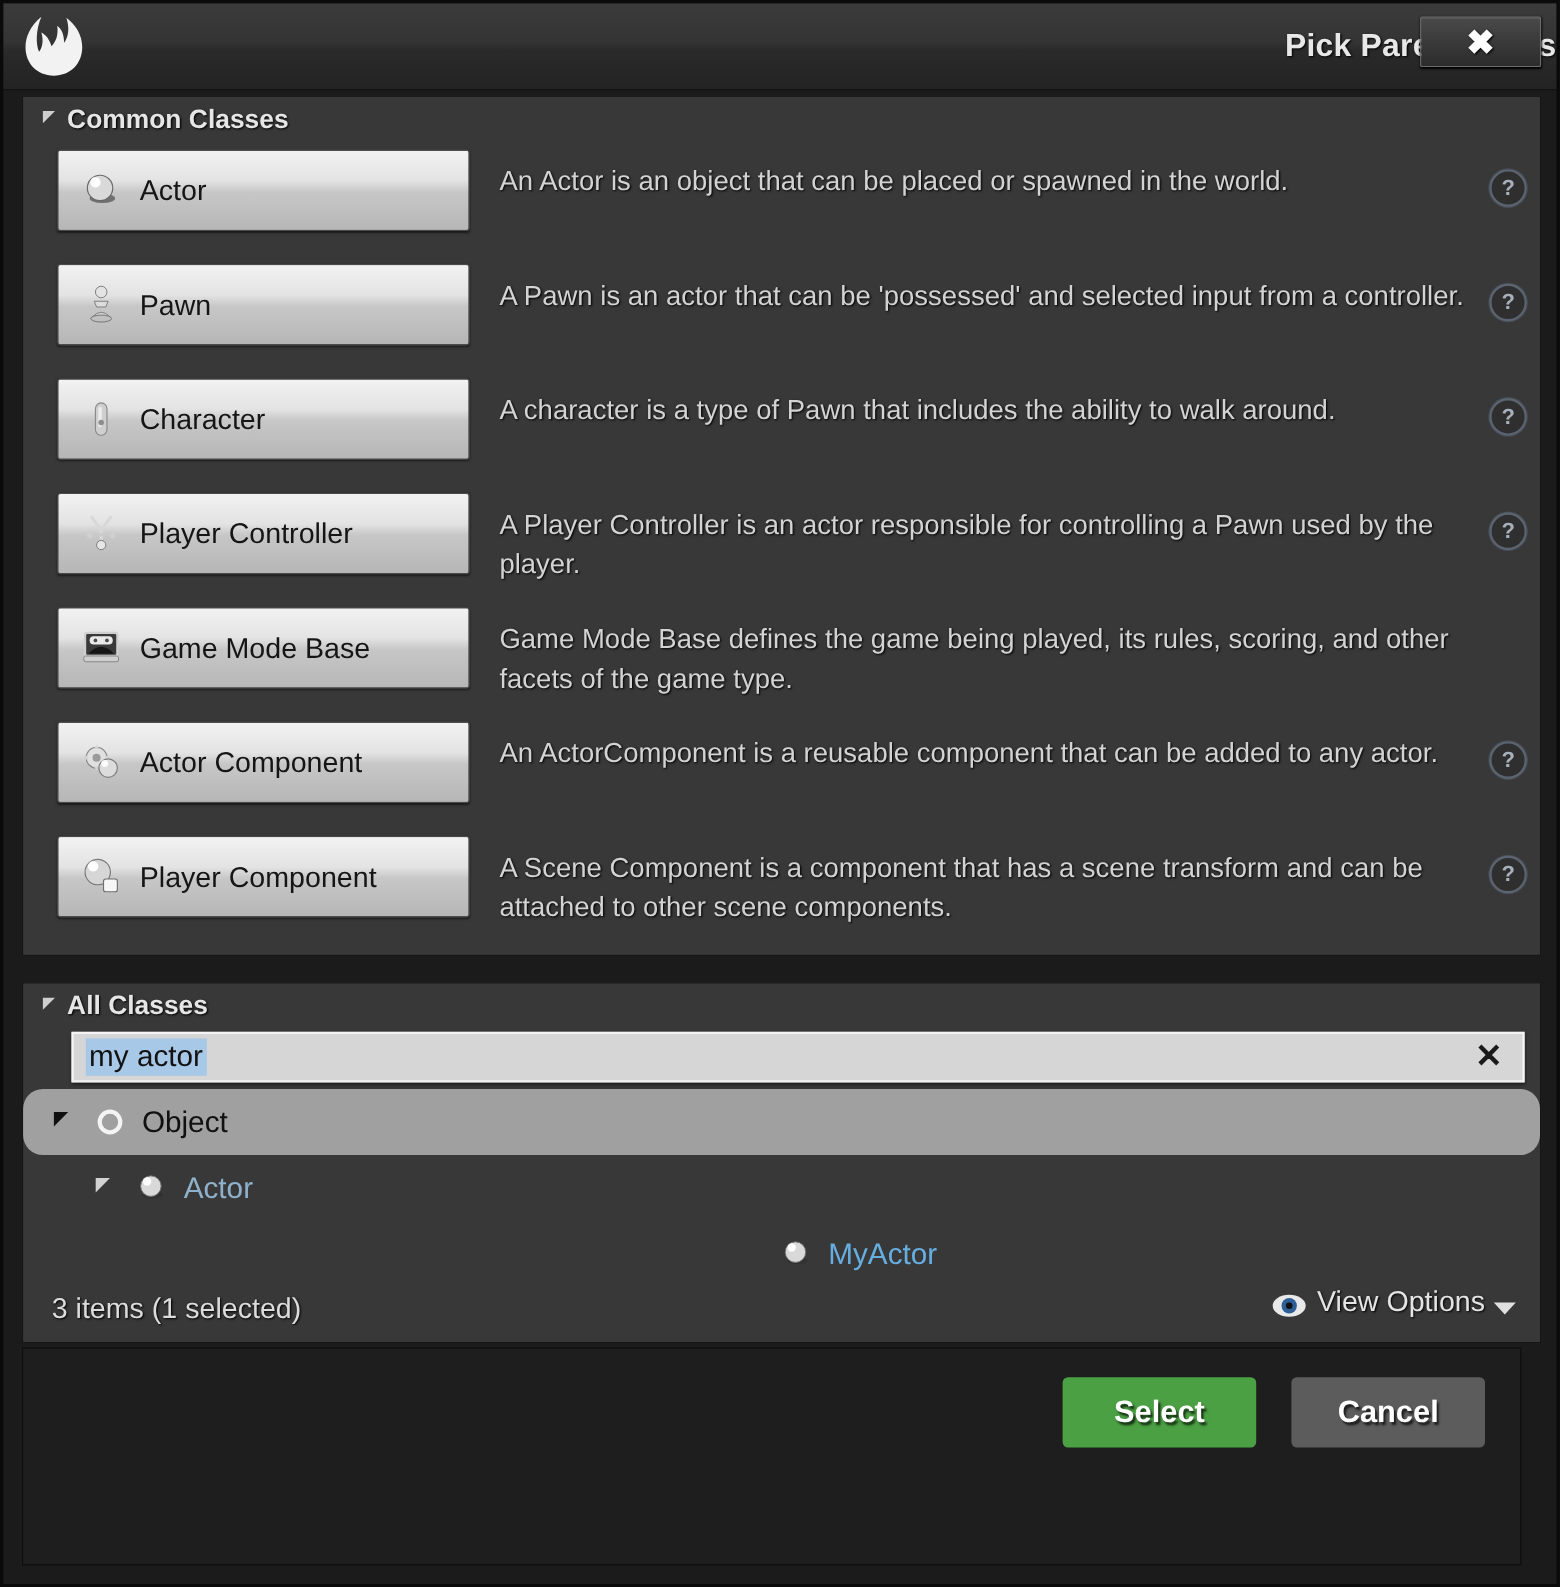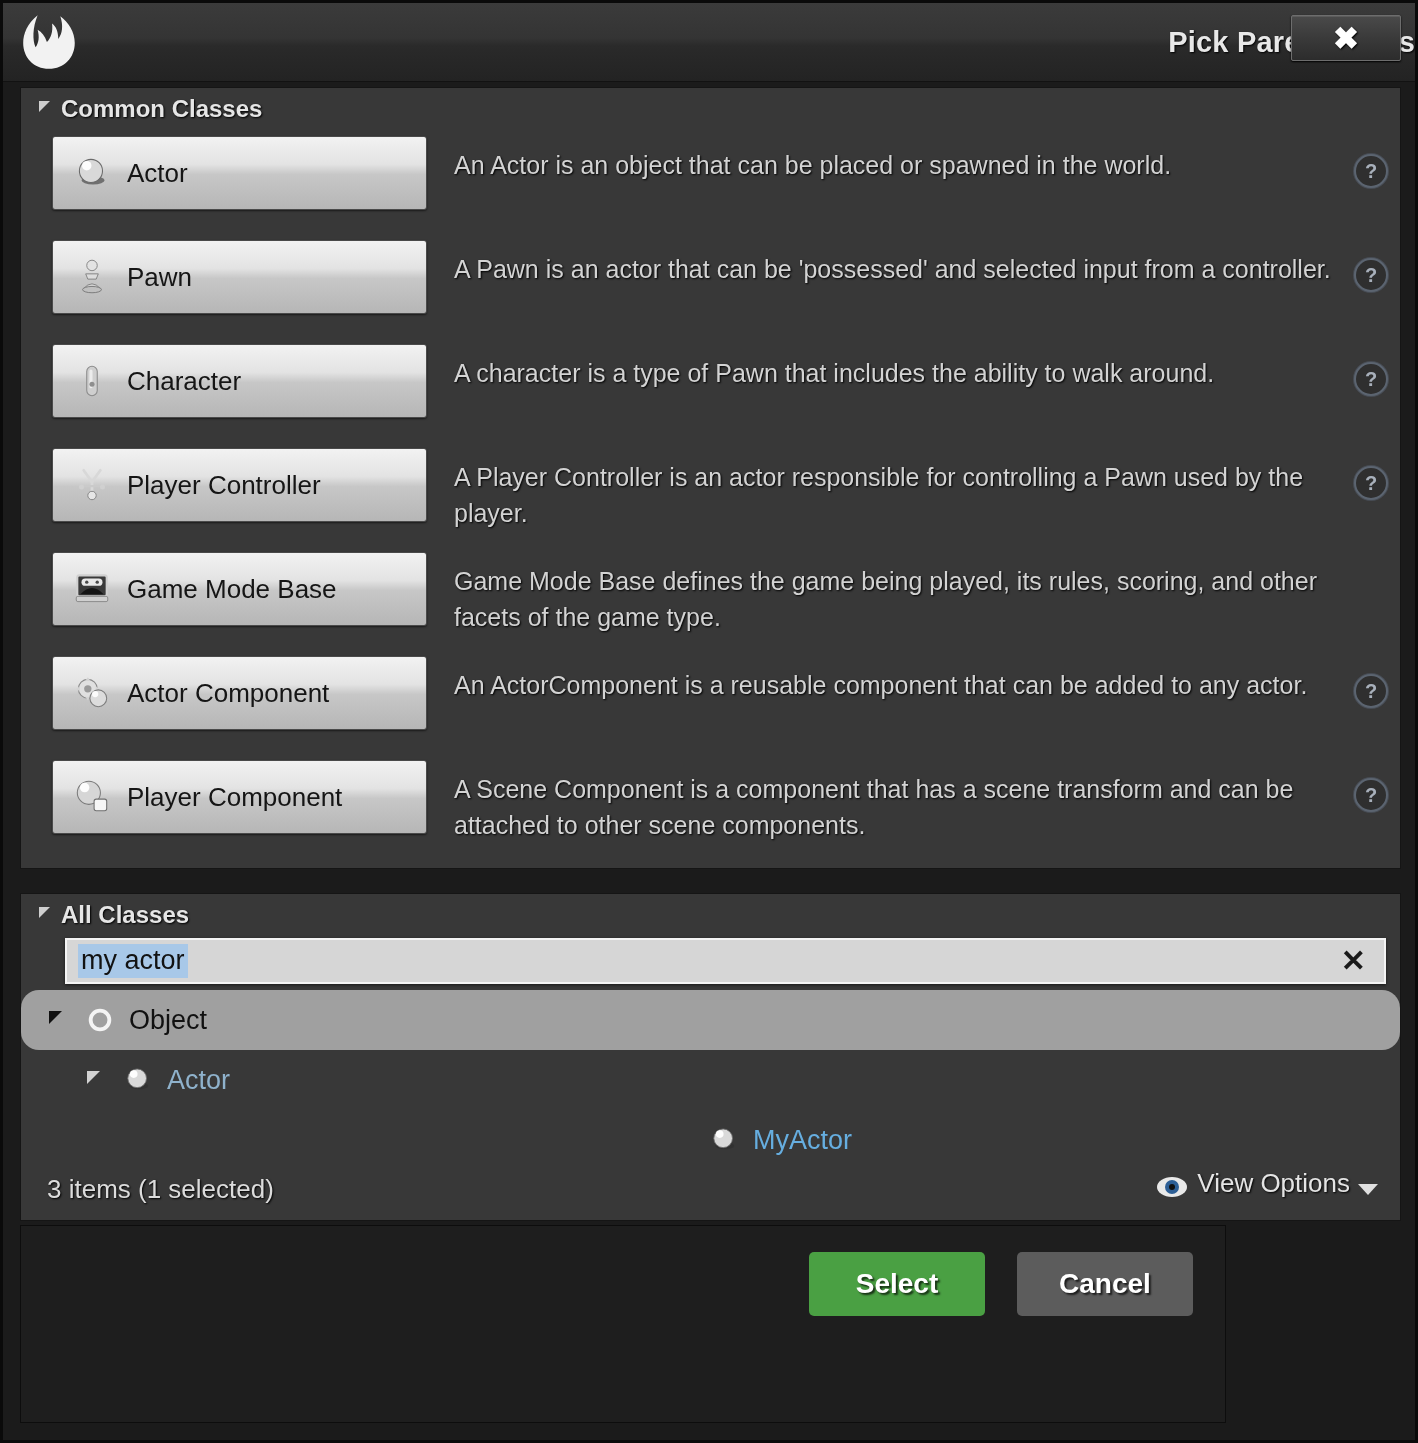--- a/index.html
+++ b/index.html
@@ -283,21 +283,21 @@
     border-left: 10px solid transparent;
     border-right: 10px solid transparent;
     border-top: 11px solid #e0e0e0;
   }
 
   
   #footer-area {
     position: absolute;
     left: 17px;
     top: 1222px;
-    width: 1206px;
+    width: 1363px;
     height: 198px;
     background: #1e1e1e;
     border: 1px solid #0d0d0d;
     box-sizing: border-box;
   }
   #action-buttons {
     position: absolute;
     right: 32px;
     top: 26px;
     display: flex;

